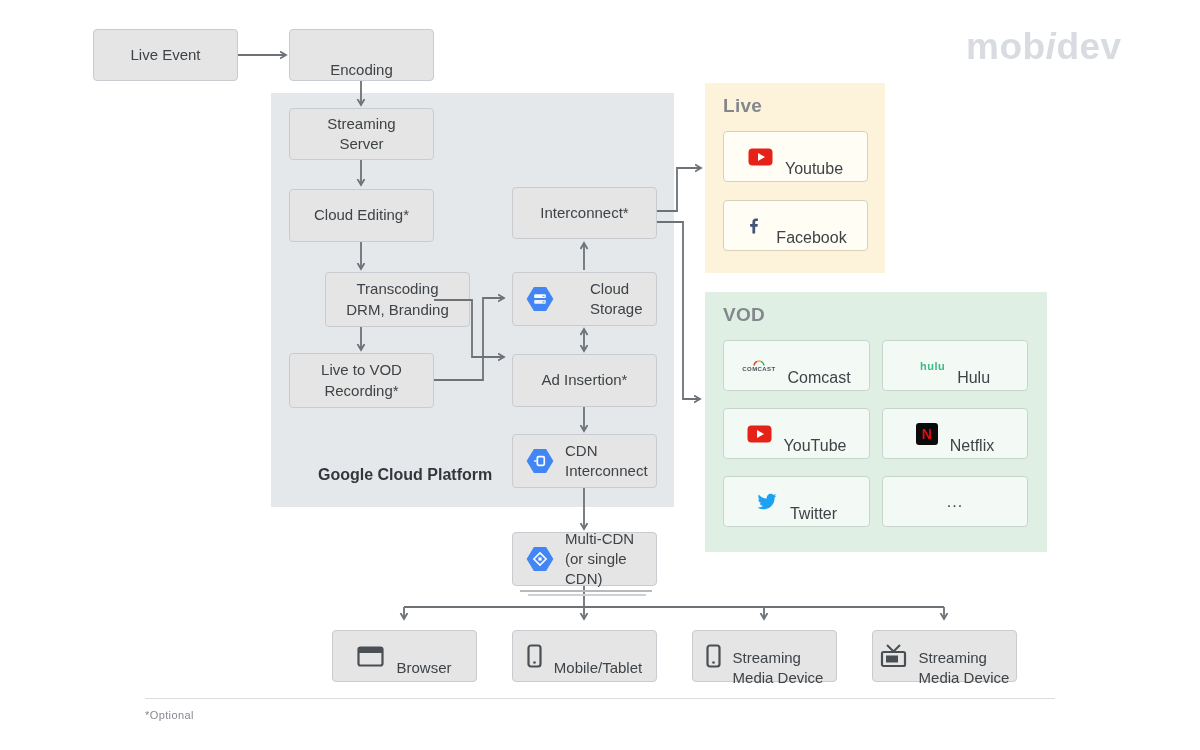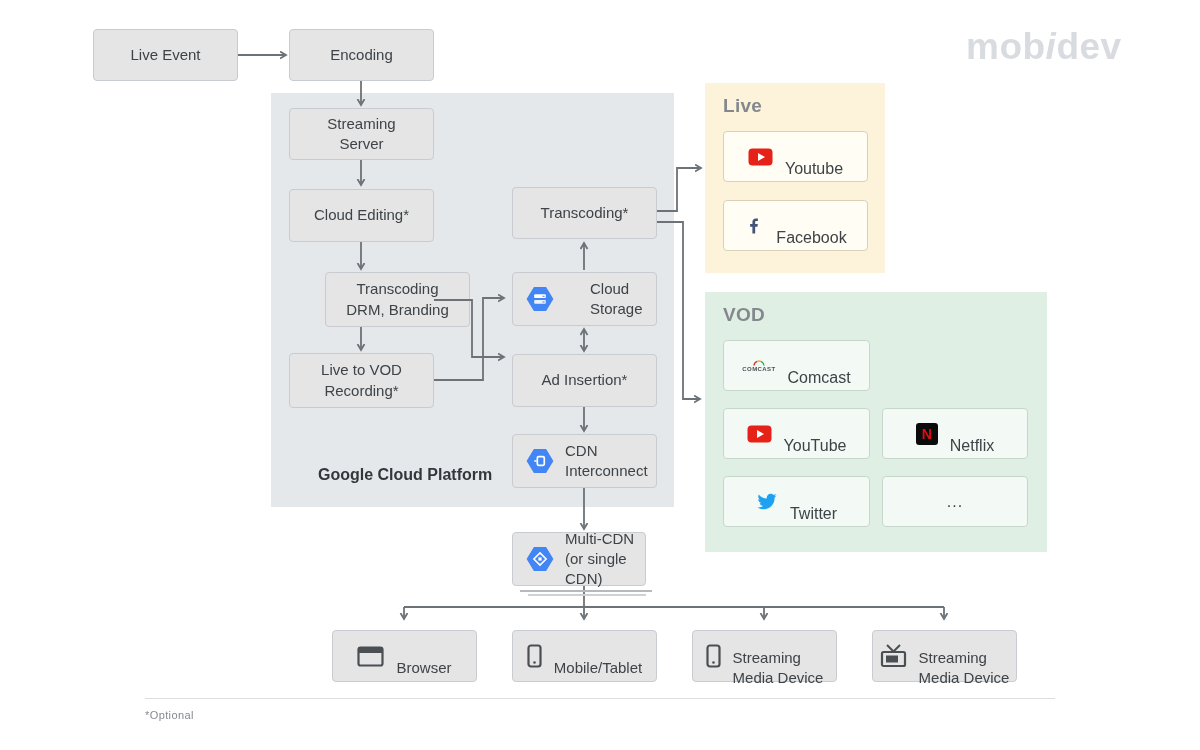--- a/index.html
+++ b/index.html
@@ -46,42 +46,42 @@
   <div class="panel-title" style="left:723px;top:95px;">Live</div>
   <div class="panel-title" style="left:723px;top:304px;">VOD</div>
 
   <div class="logo" style="left:966px;top:26px;">
     <span>mob</span><span class="it">i</span><span>dev</span>
   </div>
 
   <div class="box" style="left:93px;top:29px;width:145px;height:52px;">
     <span class="lbl">Live Event</span>
   </div>
-  <div class="box" style="left:289px;top:29px;width:145px;height:52px;">
+  <div class="box" style="left:289px;top:29px;width:145px;height:52px;align-items:flex-end;">
     <span class="lbl">Encoding</span>
   </div>
 
   <div class="box" style="left:289px;top:108px;width:145px;height:52px;">
     <span class="lbl">Streaming
 Server</span>
   </div>
   <div class="box" style="left:289px;top:189px;width:145px;height:53px;">
     <span class="lbl">Cloud Editing*</span>
   </div>
   <div class="box" style="left:289px;top:272px;width:145px;height:55px;margin-left:36px;">
     <span class="lbl">Transcoding
 DRM, Branding</span>
   </div>
   <div class="box" style="left:289px;top:353px;width:145px;height:55px;">
     <span class="lbl">Live to VOD
 Recording*</span>
   </div>
 
   <div class="box" style="left:512px;top:187px;width:145px;height:52px;">
-    <span class="lbl">Transcoding*</span>
+    <span class="lbl">Interconnect*</span>
   </div>
   <div class="box icon-left" style="left:512px;top:272px;width:145px;height:54px;gap:25px;">
     <span class="hexwrap">
       <svg width="30" height="26" viewBox="0 0 28 24">
         <polygon points="1.5,12 8.3,0.8 19.7,0.8 26.5,12 19.7,23.2 8.3,23.2" fill="#4285f4"></polygon>
         <rect x="8.6" y="7.6" width="10.8" height="3.5" rx="0.8" fill="#fff"></rect>
         <rect x="16.3" y="9" width="2" height="0.9" fill="#4285f4"></rect>
         <rect x="8.6" y="12.9" width="10.8" height="3.5" rx="0.8" fill="#fff" opacity="0.9"></rect>
         <rect x="16.3" y="14.3" width="2" height="0.9" fill="#4285f4"></rect>
       </svg>
@@ -100,21 +100,21 @@
         <rect x="7.8" y="11" width="3.4" height="2" fill="#4285f4"></rect>
         <rect x="8.6" y="11.3" width="2.8" height="1.4" fill="#fff"></rect>
       </svg>
     </span>
     <span class="lbl">CDN
 Interconnect</span>
   </div>
 
   <div class="gcp-label" style="left:318px;top:466px;">Google Cloud Platform</div>
 
-  <div class="box icon-left" style="left:512px;top:532px;width:134px;height:54px;">
+  <div class="box icon-left" style="left:512px;top:532px;width:145px;height:54px;">
     <span class="hexwrap">
       <svg width="30" height="26" viewBox="0 0 28 24">
         <polygon points="1.5,12 8.3,0.8 19.7,0.8 26.5,12 19.7,23.2 8.3,23.2" fill="#4285f4"></polygon>
         <polygon points="14,6.3 19.7,12 14,17.7 8.3,12" fill="none" stroke="#fff" stroke-width="1.5"></polygon>
         <rect x="12.5" y="10.5" width="3" height="3" fill="#fff"></rect>
       </svg>
     </span>
     <span class="lbl">Multi-CDN
 (or single CDN)</span>
   </div>
@@ -140,20 +140,24 @@
   <div class="chip chip-vod" style="left:723px;top:340px;width:147px;height:51px;">
     <span class="comcast-mark">
       <svg width="14" height="6" viewBox="0 0 14 6">
         <path d="M2,5.5 A5,5 0 0 1 5.2,1.4" fill="none" stroke="#d23a2e" stroke-width="1.4"></path>
         <path d="M5.2,1.4 A5,5 0 0 1 8.8,1.4" fill="none" stroke="#f2a33a" stroke-width="1.4"></path>
         <path d="M8.8,1.4 A5,5 0 0 1 12,5.5" fill="none" stroke="#3aa757" stroke-width="1.4"></path>
       </svg>
       <span class="cmtxt">COMCAST</span>
     </span>
     <span class="lbl">Comcast</span>
+  </div>
+  <div class="chip chip-vod" style="left:882px;top:340px;width:146px;height:51px;">
+    <span class="hulu-mark">hulu</span>
+    <span class="lbl">Hulu</span>
   </div>
   <div class="chip chip-vod" style="left:723px;top:408px;width:147px;height:51px;">
     <span style="display:flex;">
       <svg width="25" height="18" viewBox="0 0 25 18">
         <rect x="0.5" y="0.5" width="24" height="17" rx="4" fill="#e62117"></rect>
         <polygon points="10,5 17,9 10,13" fill="#fff"></polygon>
       </svg>
     </span>
     <span class="lbl">YouTube</span>
   </div>

